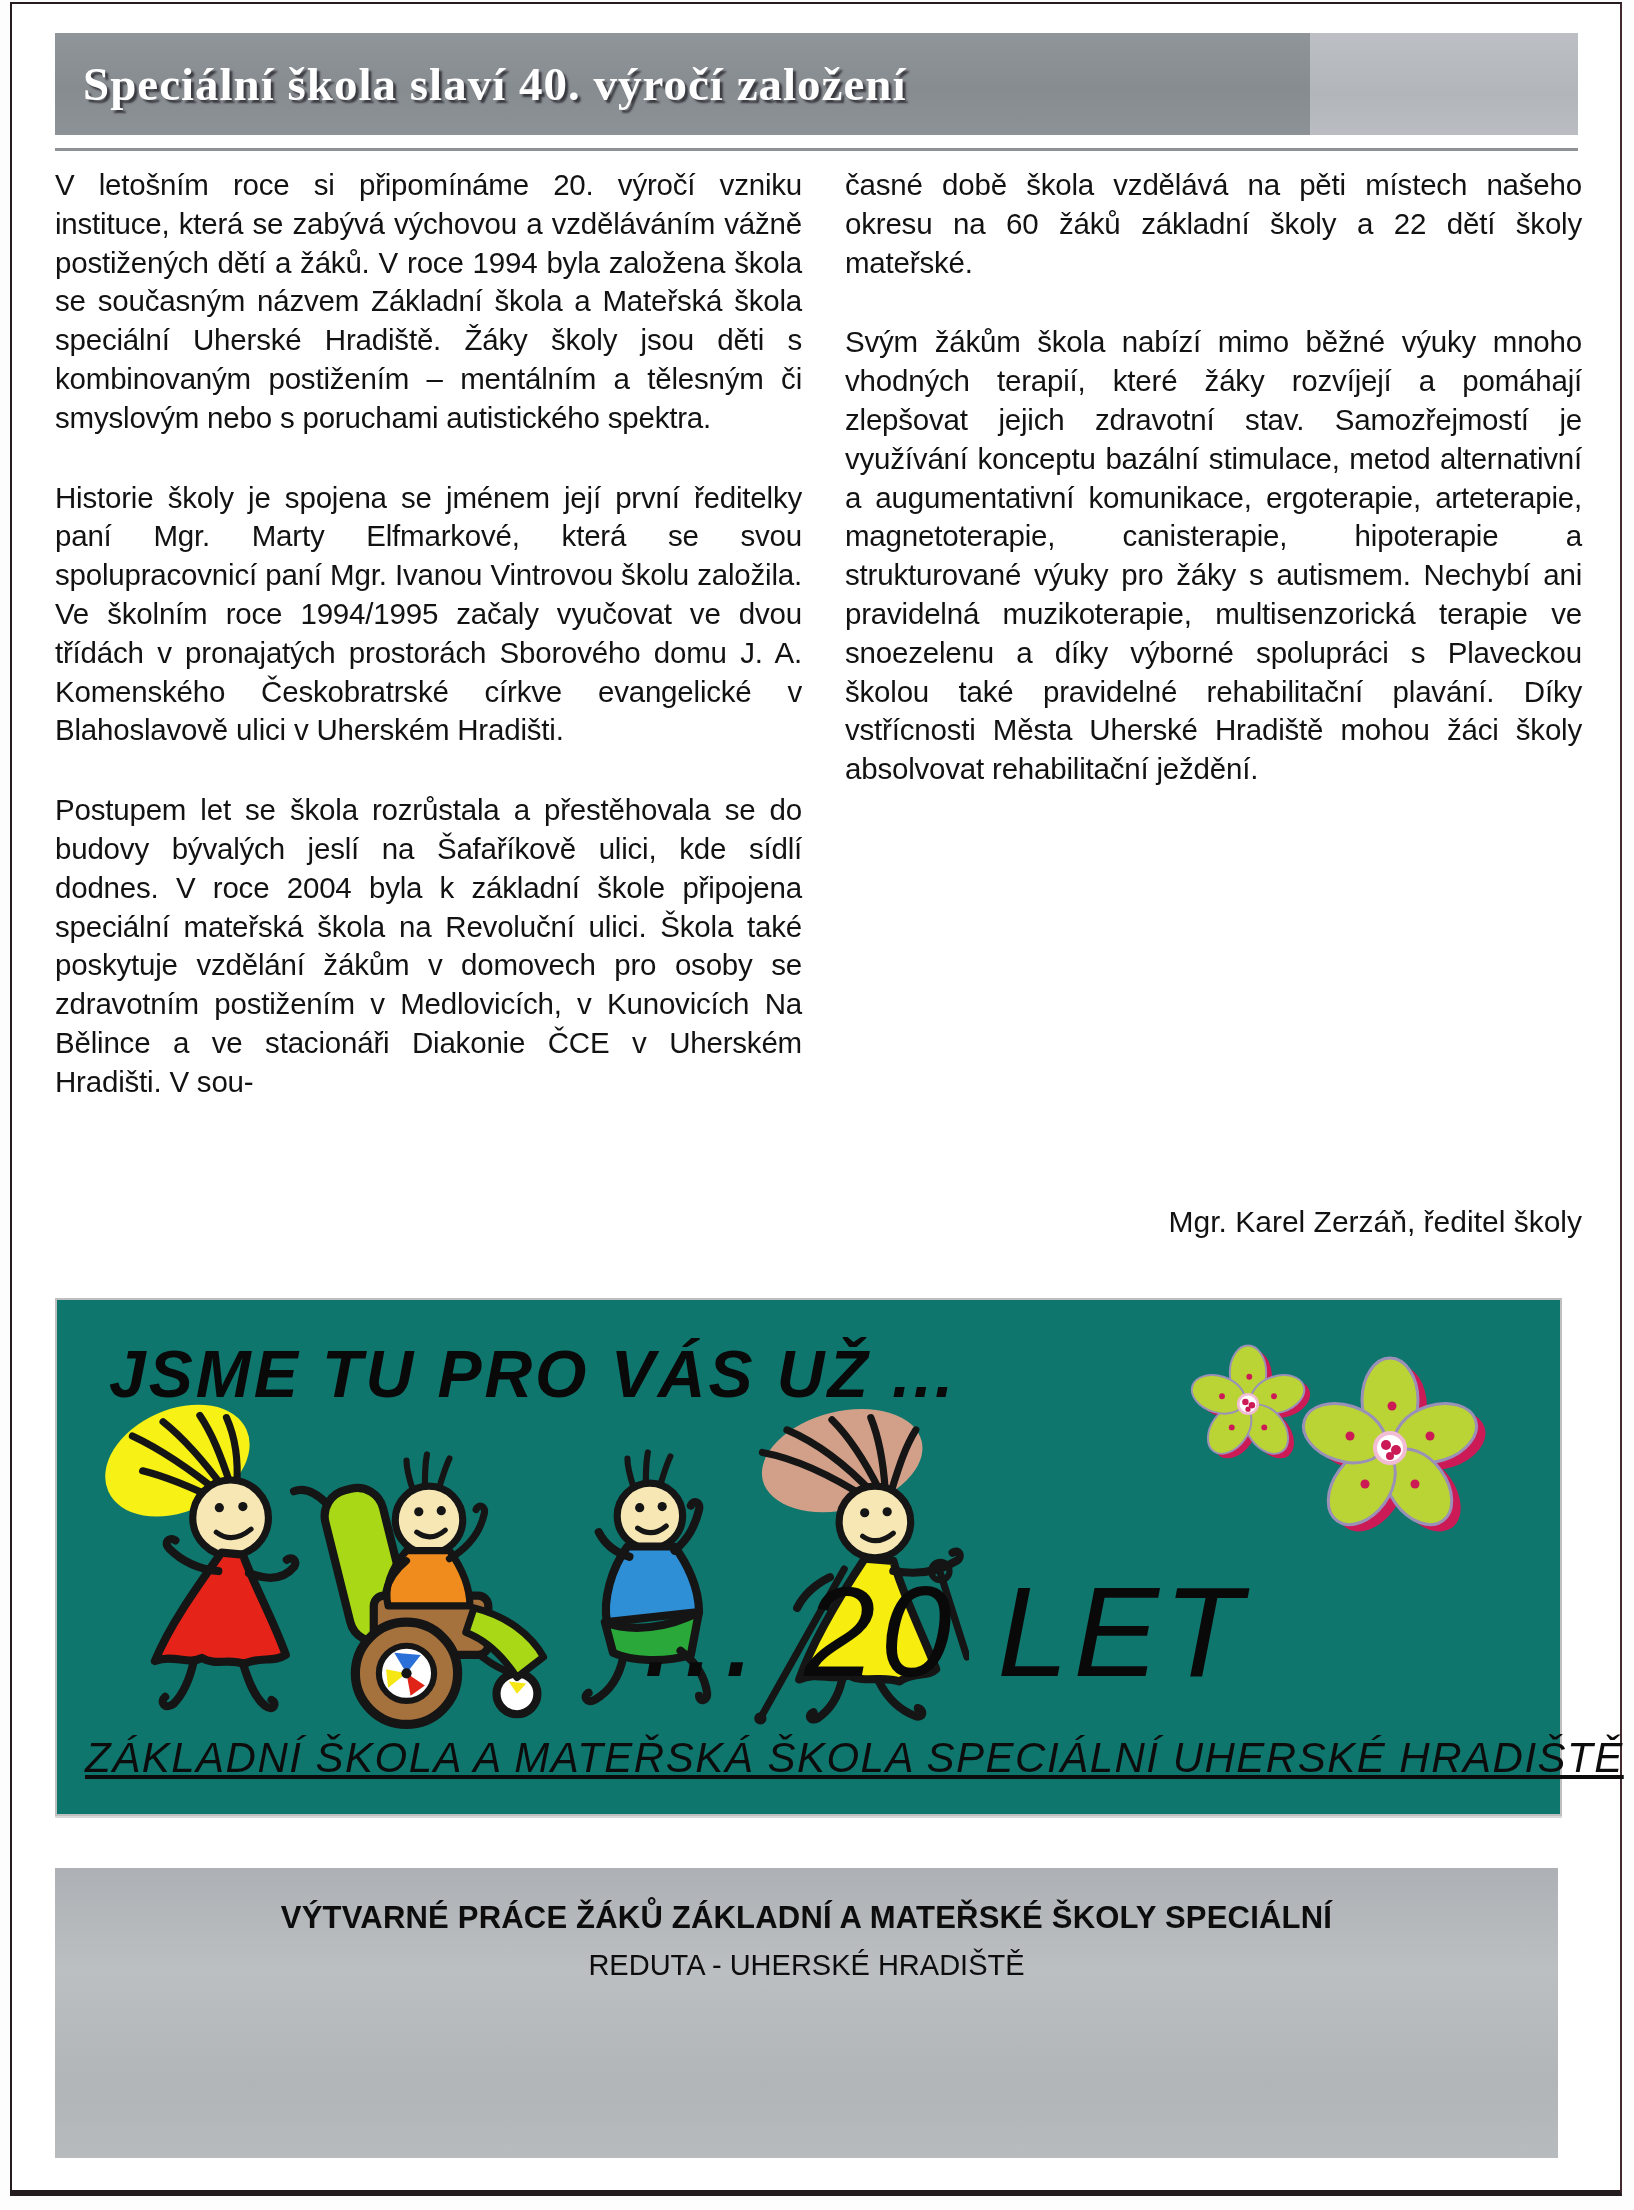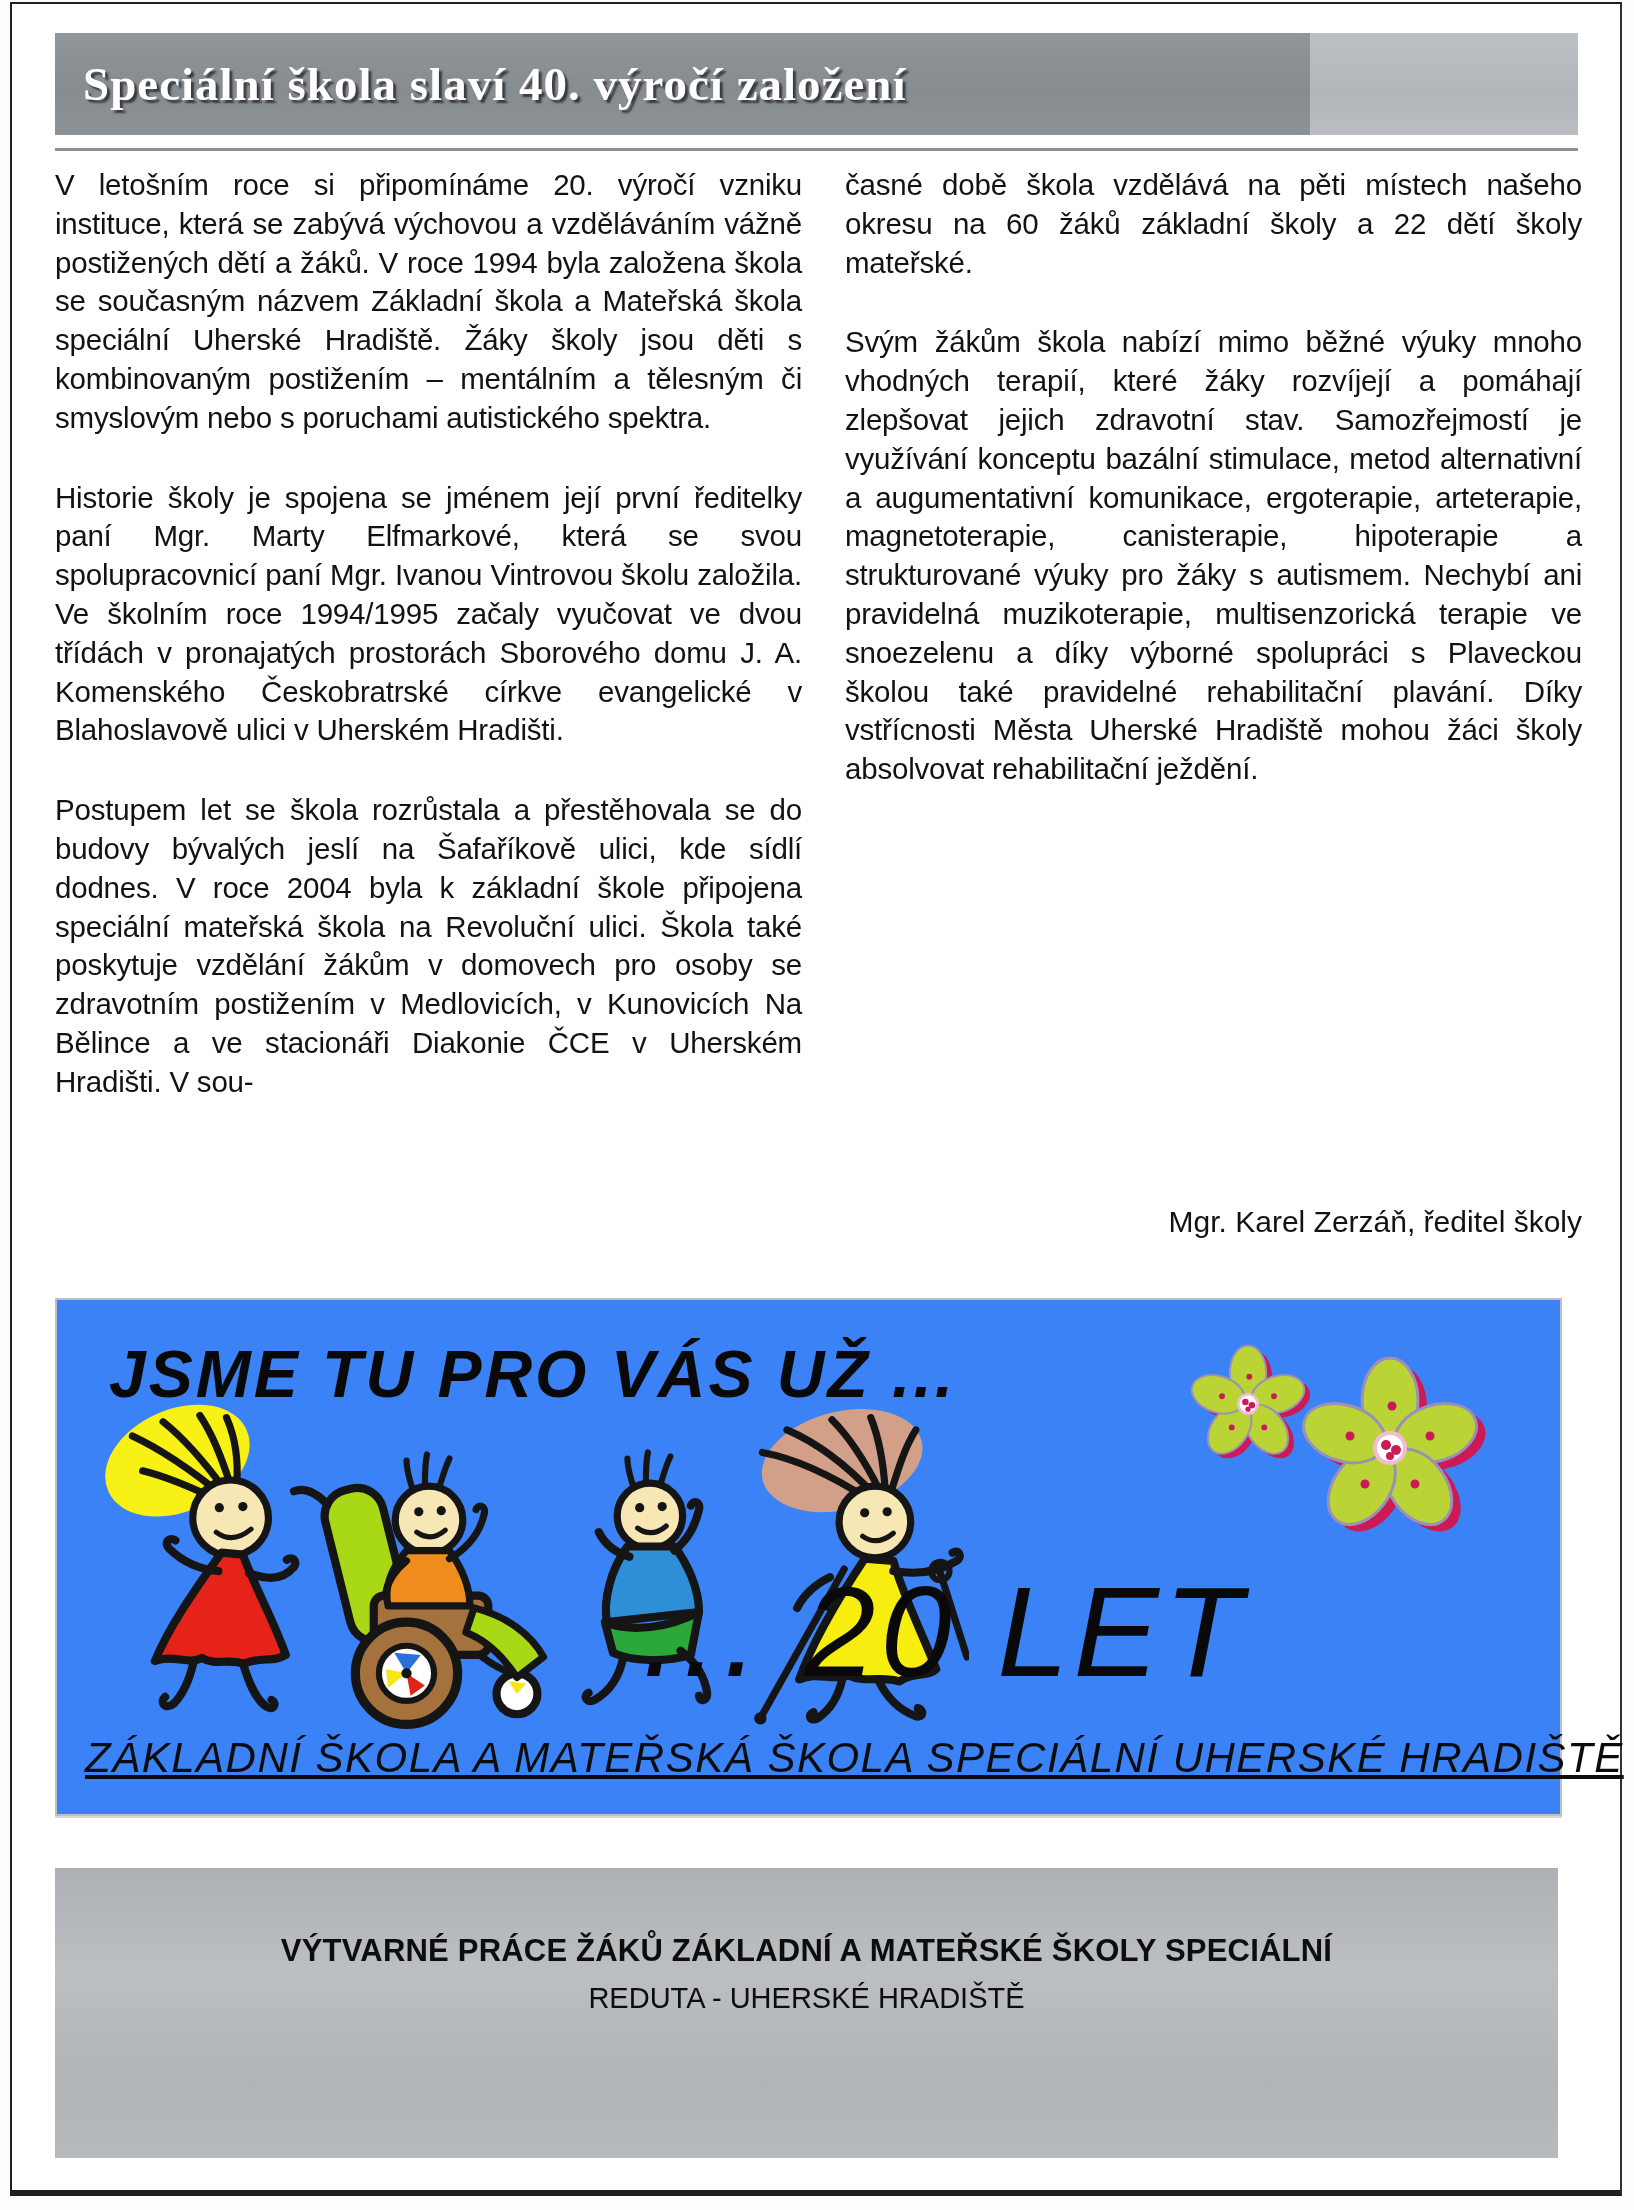--- a/index.html
+++ b/index.html
@@ -35,21 +35,21 @@
   .col-left{left:55px;width:747px;}
   .col-right{left:845px;width:737px;}
   .col p{margin:0 0 41px 0;}
   .byline{
     position:absolute;left:845px;top:1205px;width:737px;text-align:right;
     font-size:30px;color:#121212;
   }
   
   .banner{
     position:absolute;left:55px;top:1298px;width:1503px;height:514px;
-    background:#3b82f6;border:2px solid #bfbfbf;box-shadow:0 2px 0 #d8d8d8;
+    background:#0f766e;border:2px solid #bfbfbf;box-shadow:0 2px 0 #d8d8d8;
   }
   .banner-heading{
     position:absolute;left:52px;top:36px;
     font-size:66px;font-weight:bold;font-style:italic;letter-spacing:3px;
     color:#090909;white-space:nowrap;
   }
   .banner-anniversary{
     position:absolute;left:585px;top:258px;
     font-size:128px;font-weight:normal;font-style:italic;letter-spacing:5px;
     color:#090909;white-space:nowrap;
@@ -59,21 +59,21 @@
     font-size:42px;font-style:italic;letter-spacing:1.5px;color:#0c0c0c;white-space:nowrap;text-decoration:underline;
   }
   .kids-art{position:absolute;left:12px;top:104px;width:900px;height:330px;}
   .flowers-art{position:absolute;right:58px;top:18px;width:330px;height:245px;}
   
   .footer-panel{
     position:absolute;left:55px;top:1868px;width:1503px;height:290px;
     background:linear-gradient(180deg,#adb1b5 0%,#bbbfc2 35%,#b1b5b8 75%,#b7bbbe 100%);
     text-align:center;color:#0d0d0d;
   }
-  .footer-panel .l1{margin-top:65px;font-size:31px;font-weight:bold;letter-spacing:0.2px;}
+  .footer-panel .l1{margin-top:32px;font-size:31px;font-weight:bold;letter-spacing:0.2px;}
   .footer-panel .l2{margin-top:13px;font-size:29px;}
   .footer-panel .l3{margin-top:13px;font-size:29px;}
   .footer-panel .l4{margin-top:12px;font-size:29px;}
 </style>
 </head>
 <body>
 
 <div class="page-frame"></div>
 
 <div class="header-bar">

